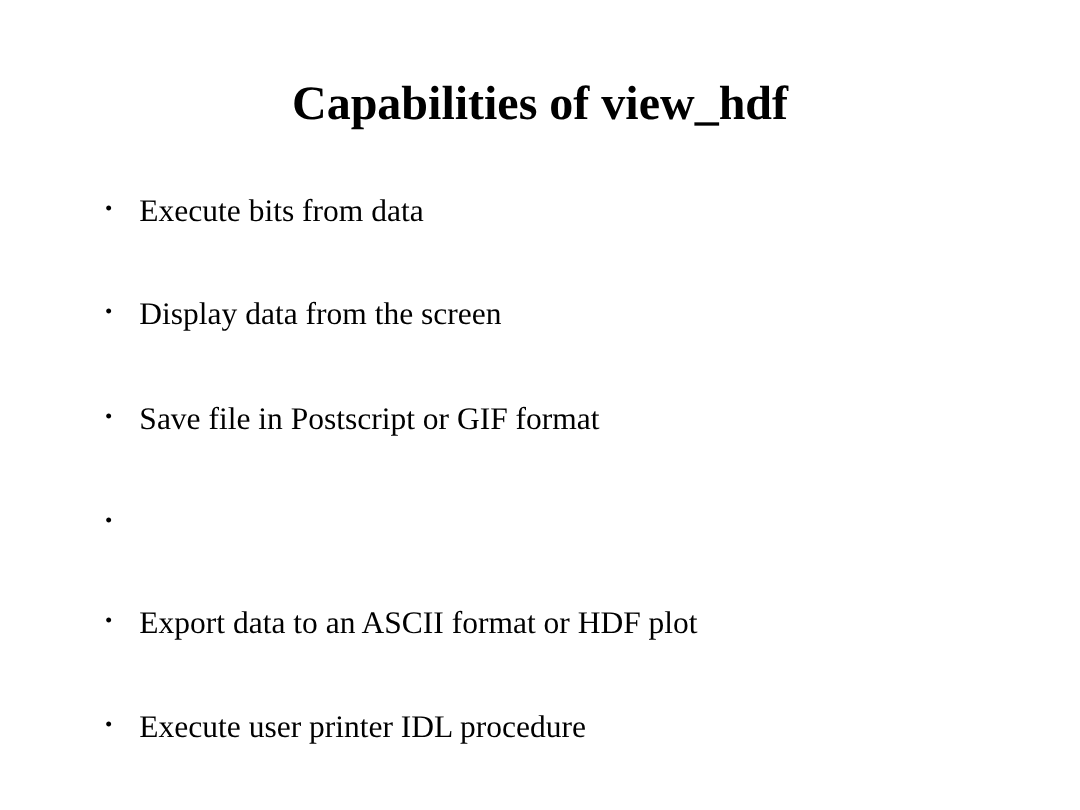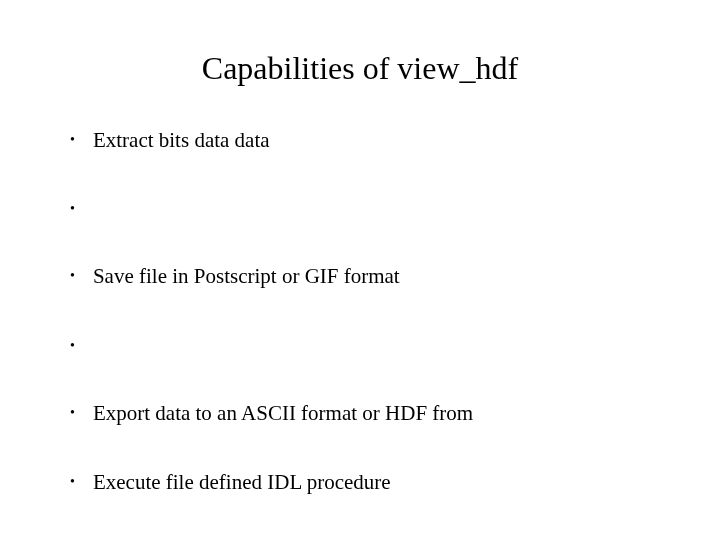--- a/index.html
+++ b/index.html
@@ -10,21 +10,21 @@
     body {
       width: 720px;
       height: 540px;
       background: #ffffff;
       font-family: "Times New Roman", Times, serif;
       color: #000000;
       padding: 50px 50px 40px 50px;
     }
     .title {
       font-size: 32px;
-      font-weight: normal;
+      font-weight: bold;
       text-align: center;
       margin-bottom: 40px;
     }
     .bullet-list {
       list-style: none;
       padding-left: 20px;
     }
     .bullet-item {
       display: flex;
       align-items: flex-start;
@@ -39,33 +39,34 @@
     }
   </style>
 </head>
 <body>
 
 <h1 class="title">Capabilities of view_hdf</h1>
 
 <ul class="bullet-list">
   <li class="bullet-item">
     <span class="bullet-dot">•</span>
-    <span>Extract bits data data</span>
+    <span>Execute bits from data</span>
   </li>
   <li class="bullet-item">
     <span class="bullet-dot">•</span>
+    <span>Display data from the screen</span>
   </li>
   <li class="bullet-item">
     <span class="bullet-dot">•</span>
     <span>Save file in Postscript or GIF format</span>
   </li>
   <li class="bullet-item">
     <span class="bullet-dot">•</span>
   </li>
   <li class="bullet-item">
     <span class="bullet-dot">•</span>
-    <span>Export data to an ASCII format or HDF from</span>
+    <span>Export data to an ASCII format or HDF plot</span>
   </li>
   <li class="bullet-item">
     <span class="bullet-dot">•</span>
-    <span>Execute file defined IDL procedure</span>
+    <span>Execute user printer IDL procedure</span>
   </li>
 </ul>
 
 </body></html>

